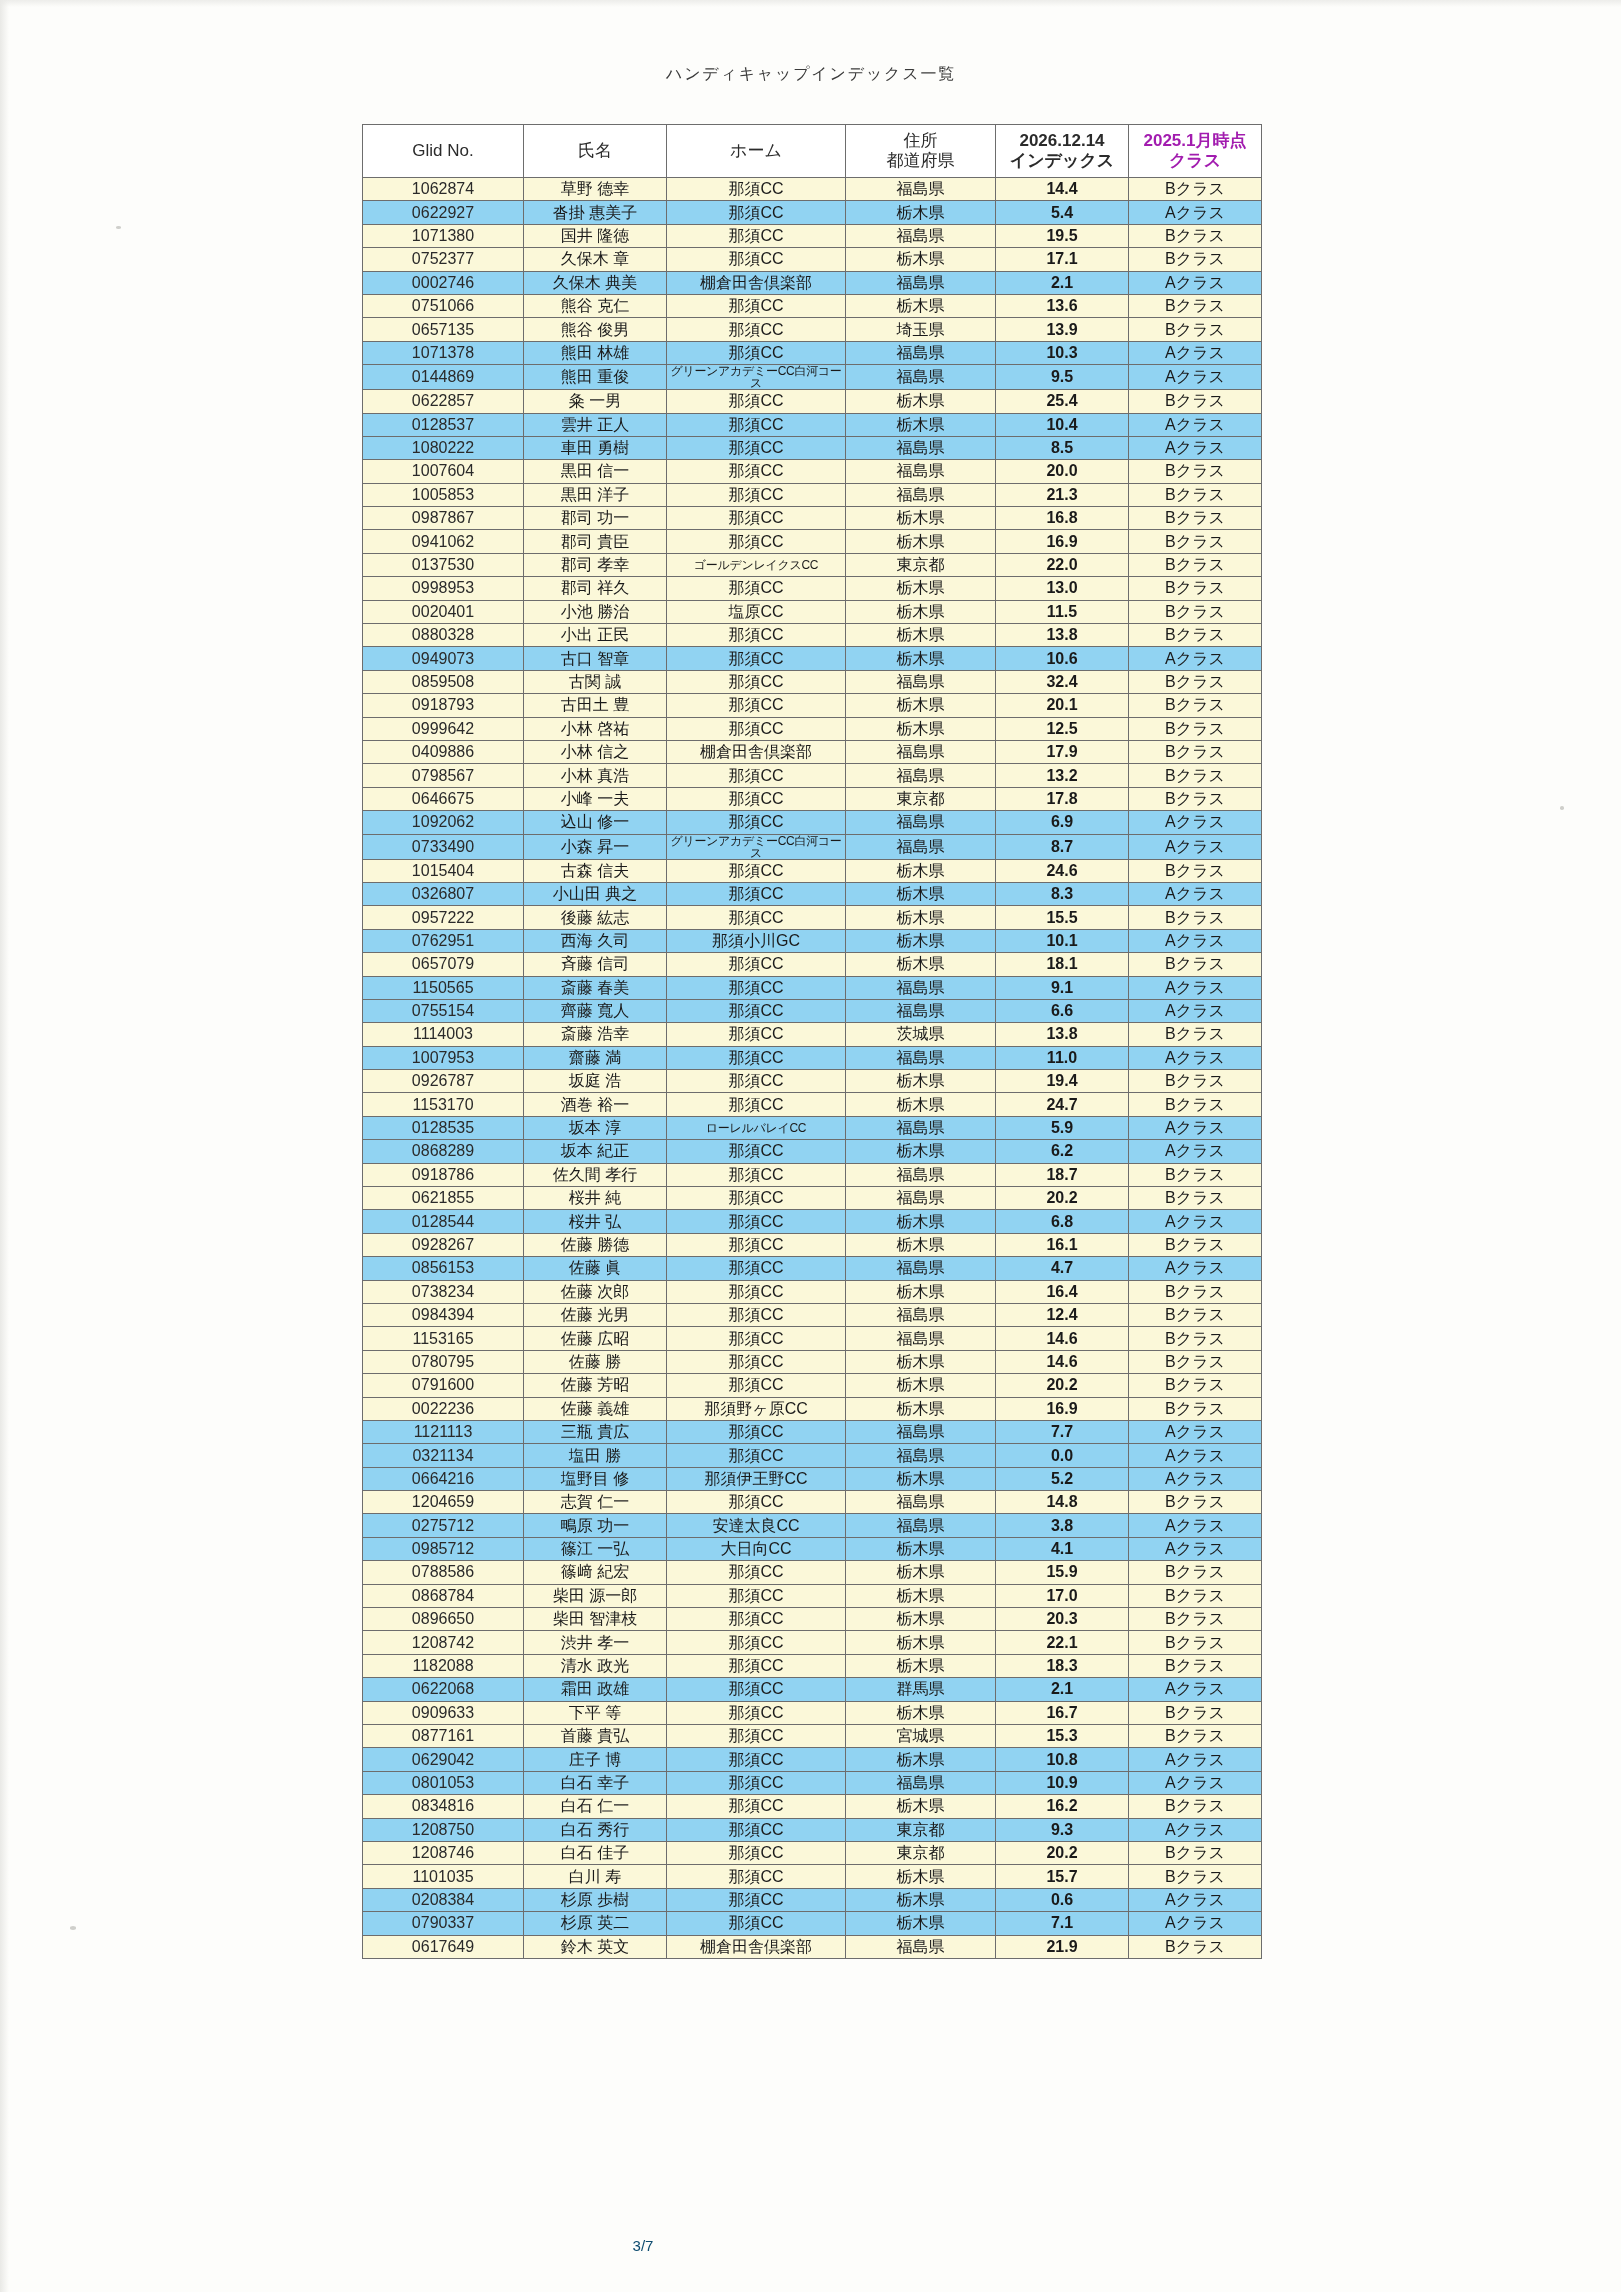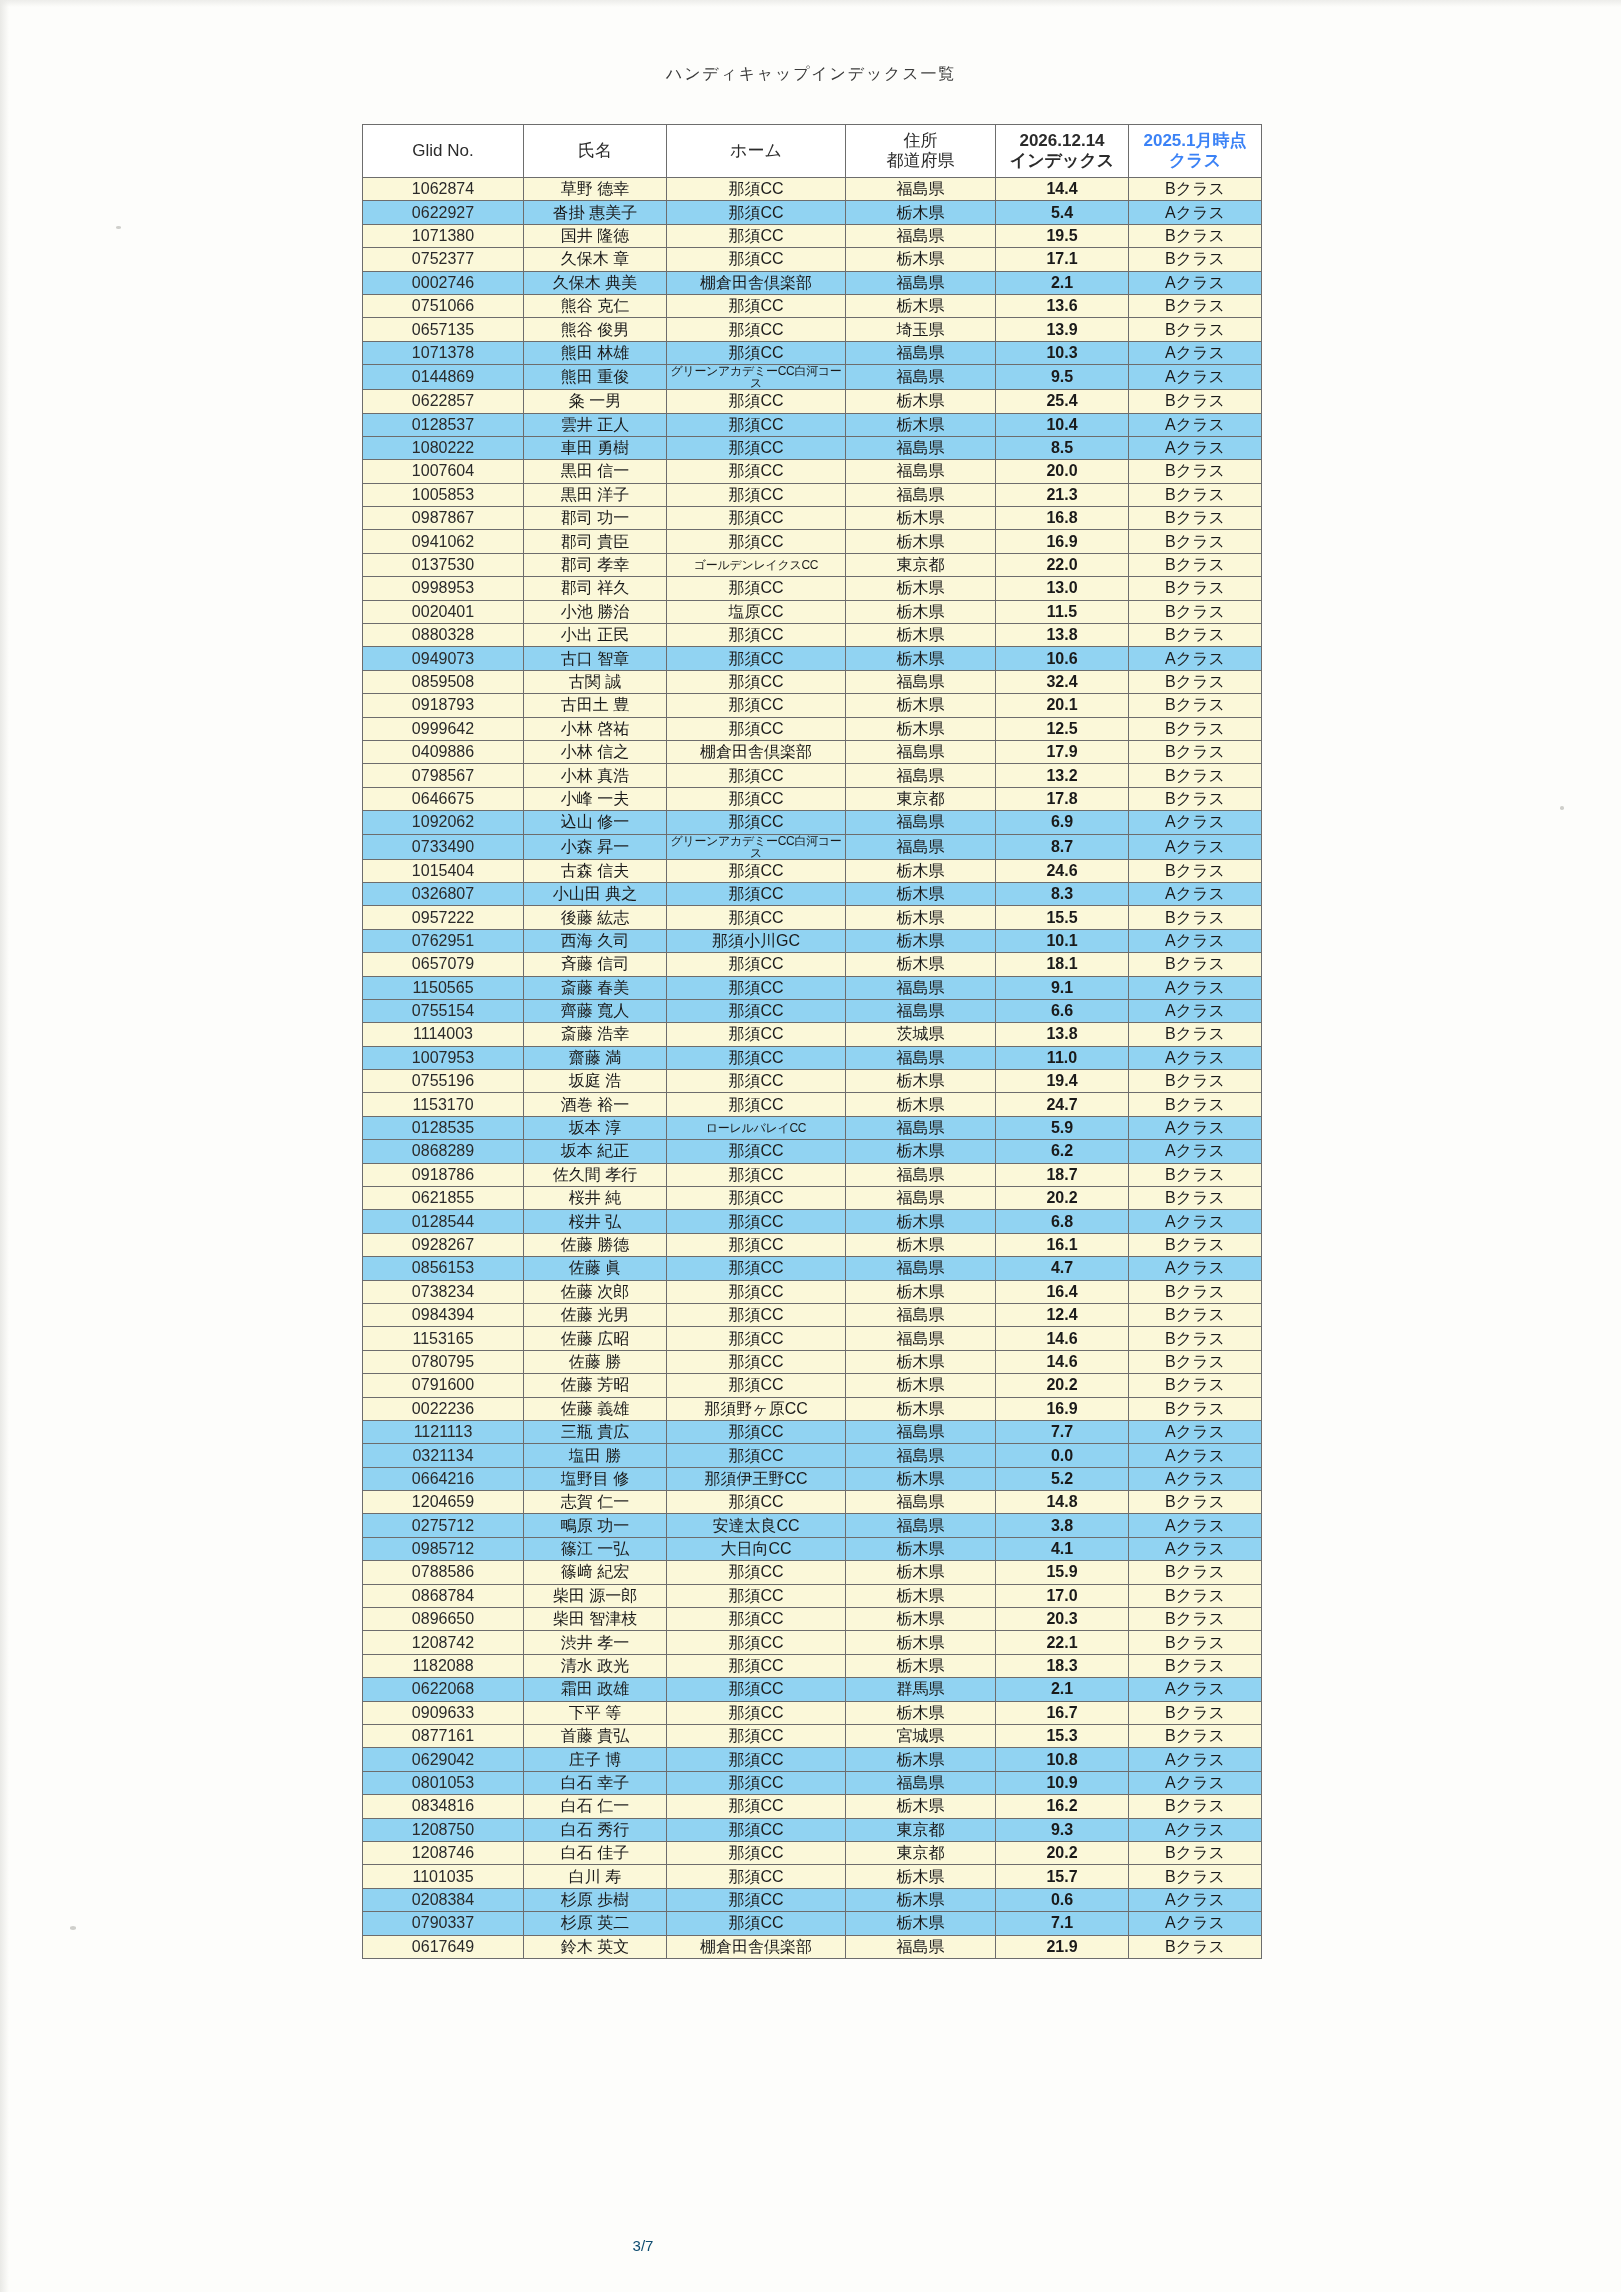--- a/index.html
+++ b/index.html
@@ -71,21 +71,21 @@
   }
   table.hc thead th {
     background: #ffffff;
     height: 52px;
     font-weight: 400;
     font-size: 17px;
     line-height: 1.18;
     color: #2b2b2b;
   }
   table.hc thead th.hdr-class {
-    color: #3b82f6;
+    color: #a21caf;
     font-weight: 700;
   }
   table.hc thead th.hdr-index {
     font-weight: 700;
   }
   table.hc thead th.hdr-pref {
     font-weight: 400;
     margin-top: 30px;
   }
   table.hc tbody tr { height: 22.4px; }
@@ -484,21 +484,21 @@
           </tr>
           <tr class="row-a">
             <td class="cell-glid">1007953</td>
             <td class="cell-name">齋藤 満</td>
             <td class="cell-home">那須CC</td>
             <td class="cell-pref">福島県</td>
             <td class="cell-index">11.0</td>
             <td class="cell-class">Aクラス</td>
           </tr>
           <tr class="row-b">
-            <td class="cell-glid">0755196</td>
+            <td class="cell-glid">0926787</td>
             <td class="cell-name">坂庭 浩</td>
             <td class="cell-home">那須CC</td>
             <td class="cell-pref">栃木県</td>
             <td class="cell-index">19.4</td>
             <td class="cell-class">Bクラス</td>
           </tr>
           <tr class="row-b">
             <td class="cell-glid">1153170</td>
             <td class="cell-name">酒巻 裕一</td>
             <td class="cell-home">那須CC</td>

